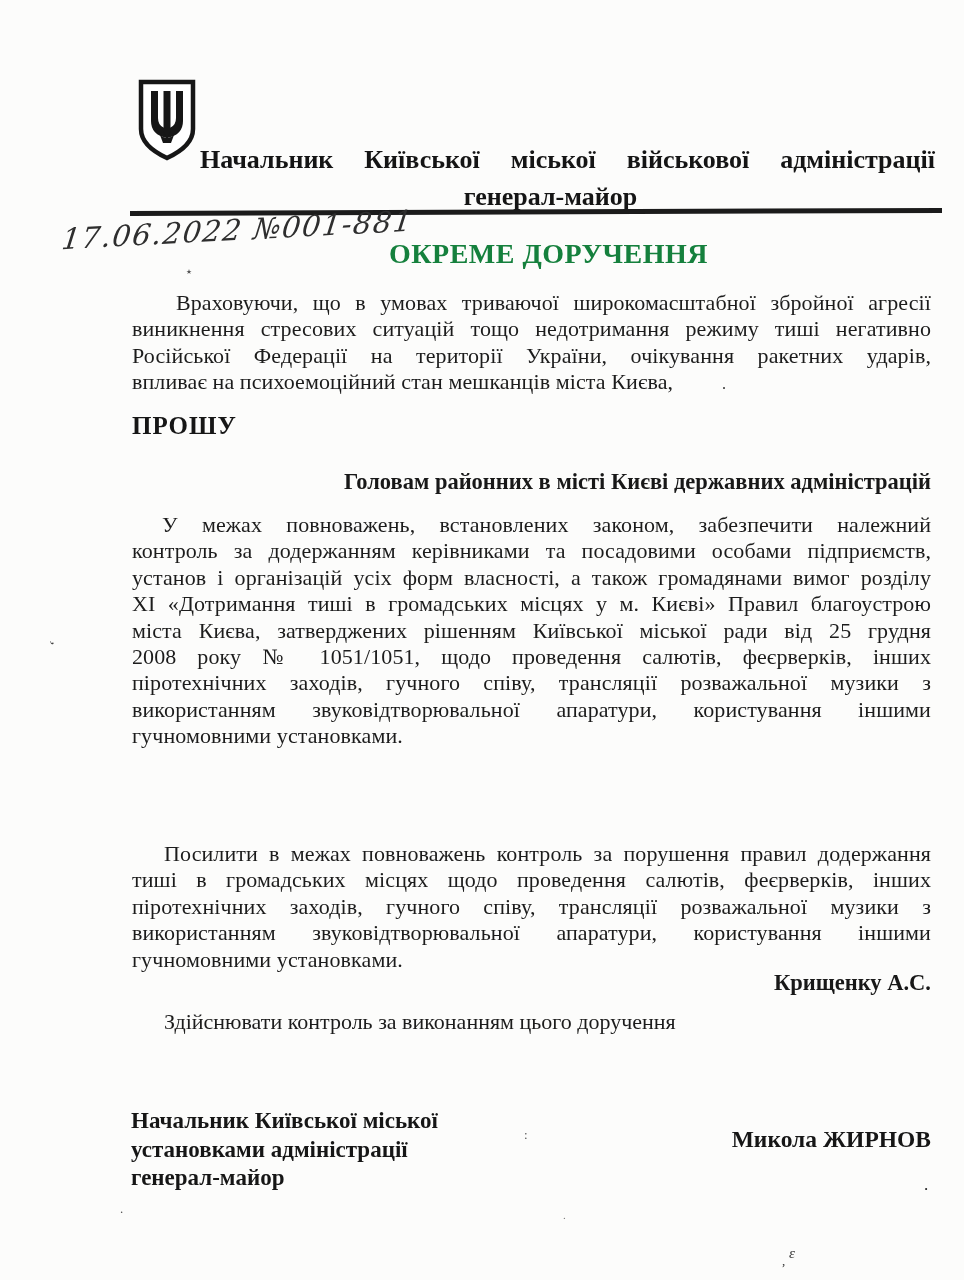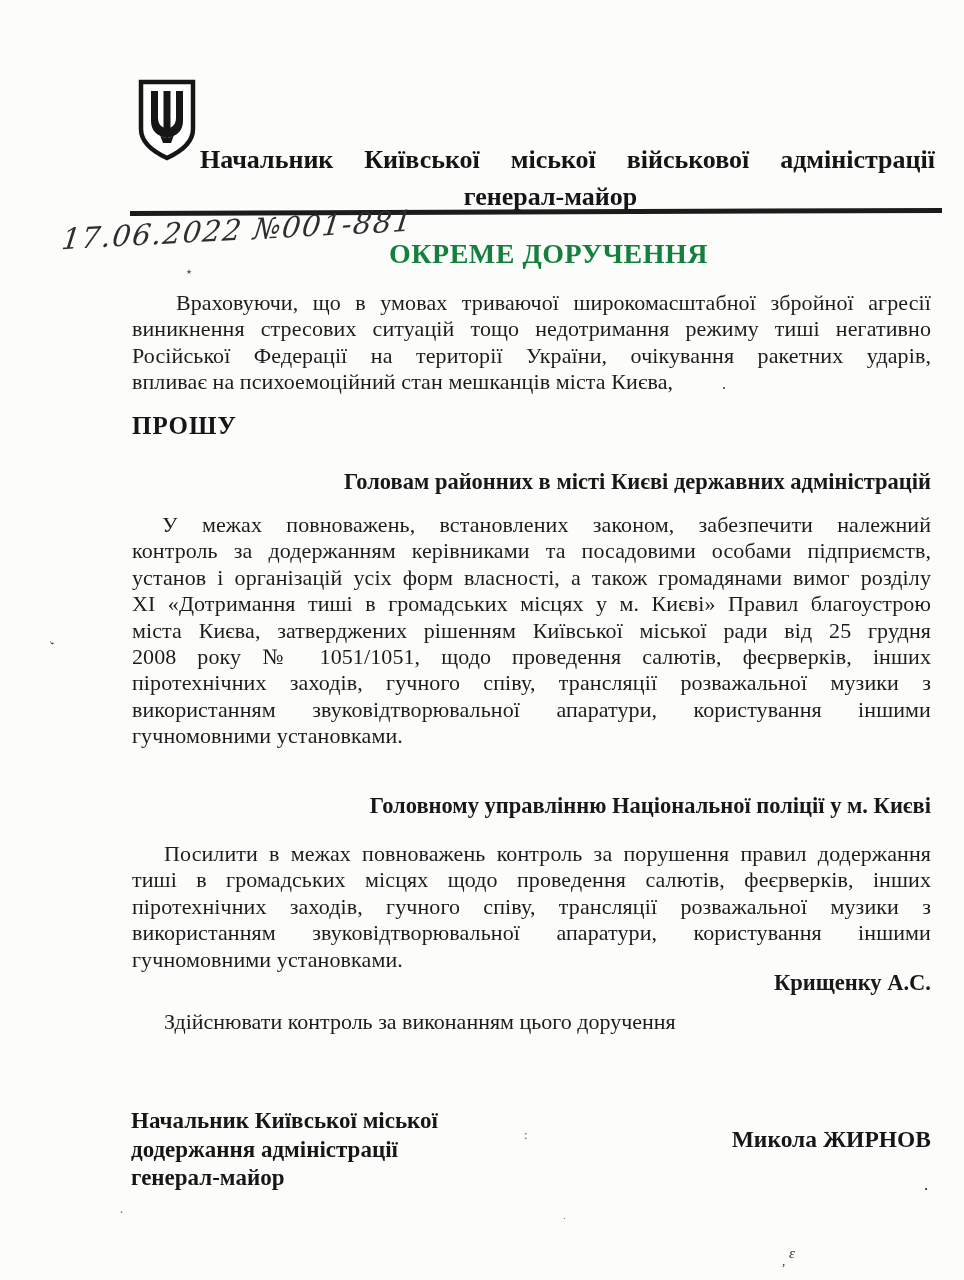--- a/index.html
+++ b/index.html
@@ -89,35 +89,34 @@
     <div class="jl">контроль за додержанням керівниками та посадовими особами підприємств,</div>
     <div class="jl">установ і організацій усіх форм власності, а також громадянами вимог розділу</div>
     <div class="jl">ХІ «Дотримання тиші в громадських місцях у м. Києві» Правил благоустрою</div>
     <div class="jl">міста Києва, затверджених рішенням Київської міської ради від 25 грудня</div>
     <div class="jl">2008 року № 1051/1051, щодо проведення салютів, феєрверків, інших</div>
     <div class="jl">піротехнічних заходів, гучного співу, трансляції розважальної музики з</div>
     <div class="jl">використанням звуковідтворювальної апаратури, користування іншими</div>
     <div class="ll">гучномовними установками.</div>
   </div>
 
-  <div class="abs addr addr2">Головному управлінню Національної поліції у м. Києві</div>
   <div class="abs para p-s2">
     <div class="jl" style="padding-left:32px">Посилити в межах повноважень контроль за порушення правил додержання</div>
     <div class="jl">тиші в громадських місцях щодо проведення салютів, феєрверків, інших</div>
     <div class="jl">піротехнічних заходів, гучного співу, трансляції розважальної музики з</div>
     <div class="jl">використанням звуковідтворювальної апаратури, користування іншими</div>
     <div class="ll">гучномовними установками.</div>
   </div>
   <div class="abs assignee">Крищенку А.С.</div>
 
   <div class="abs control">Здійснювати контроль за виконанням цього доручення</div>
 
   <div class="abs sig">
     <div>Начальник Київської міської</div>
-    <div>додержання адміністрації</div>
+    <div>установками адміністрації</div>
     <div>генерал-майор</div>
   </div>
   <div class="abs sig-name">Микола ЖИРНОВ</div>
 
   <span class="speck" style="left:186px;top:266px;font-size:11px;color:#555">٭</span>
   <span class="speck" style="left:46px;top:634px;font-size:15px;color:#444;transform:rotate(115deg)">ʼ</span>
   <span class="speck" style="left:722px;top:376px;font-size:16px;color:#333">.</span>
   <span class="speck" style="left:924px;top:1176px;font-size:17px;color:#222">.</span>
   <span class="speck" style="left:789px;top:1246px;font-size:15px;color:#333;font-style:italic">ε</span>
   <span class="speck" style="left:782px;top:1254px;font-size:13px;color:#333">,</span>

